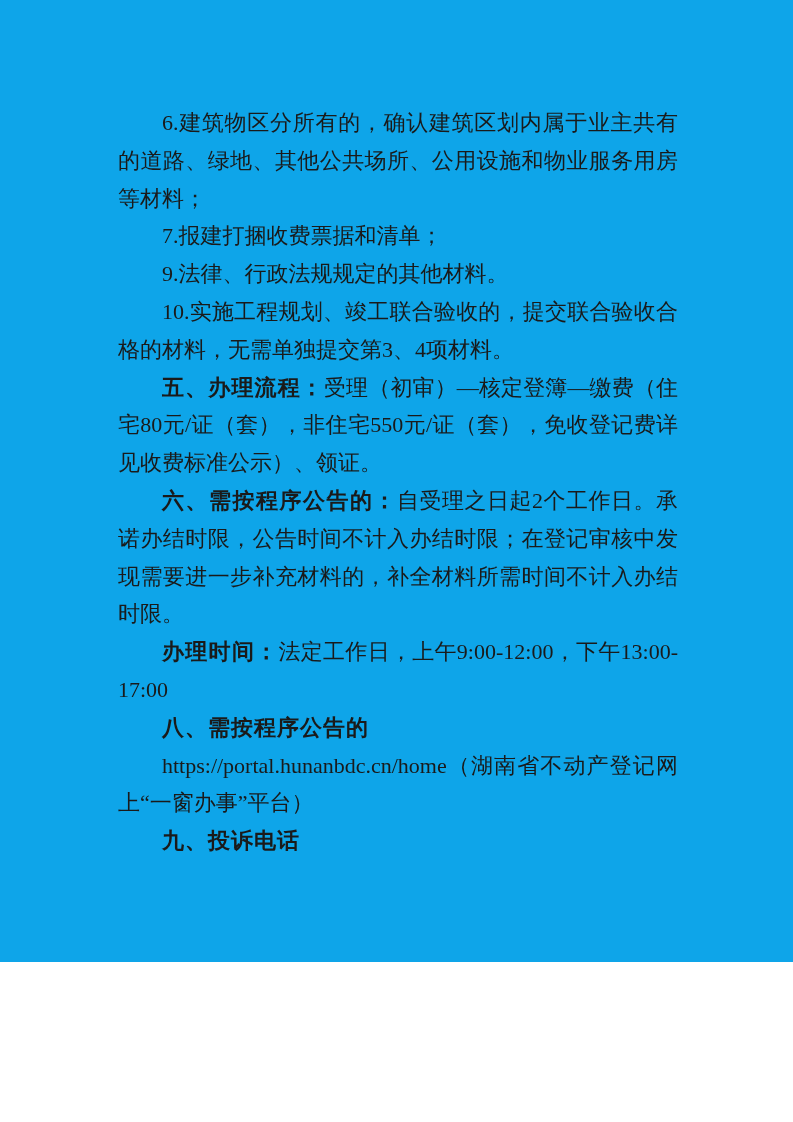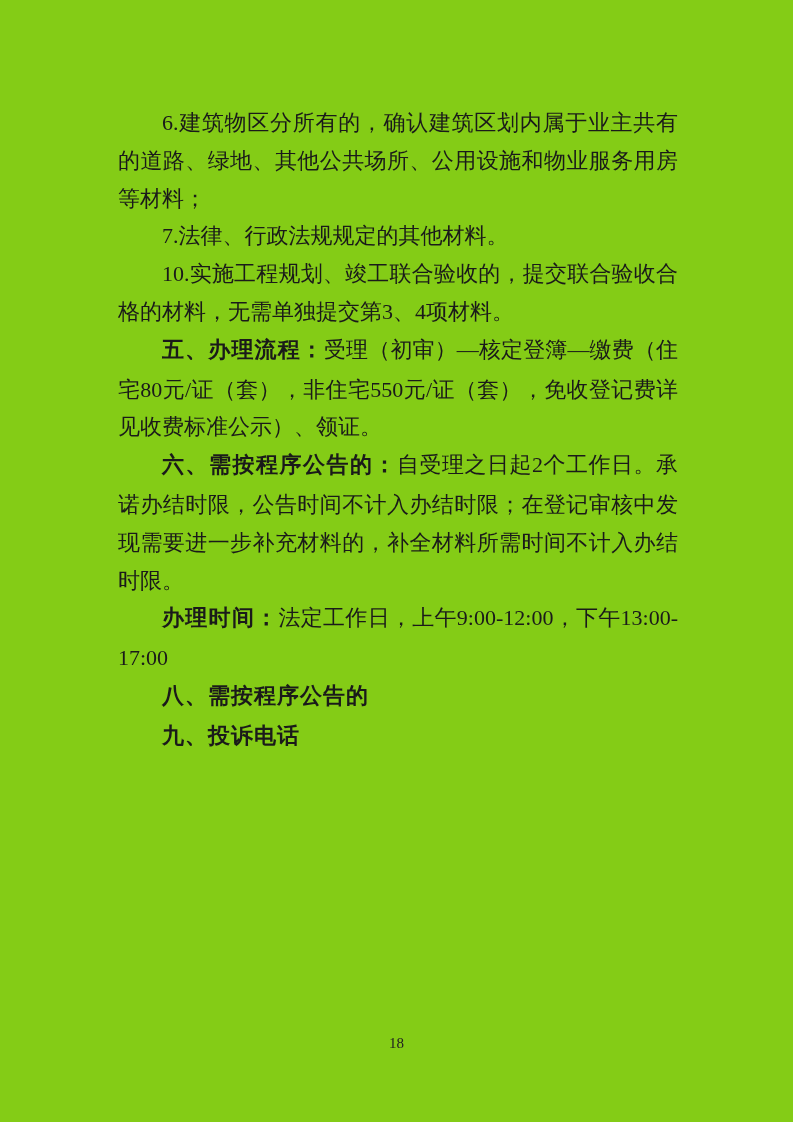--- a/index.html
+++ b/index.html
@@ -3,78 +3,80 @@
 <meta charset="utf-8">
 <style>
   * { margin: 0; padding: 0; box-sizing: border-box; }
   html, body {
     background: #ffffff;
     font-family: "Liberation Serif", "DejaVu Serif", serif;
   }
   .page {
     position: relative;
     width: 793px;
-    height: 1122px;
-    background: #84cc16;
+    height: 962px;
+    background: #0ea5e9;
     color: #000000;
     overflow: hidden;
   }
   .content {
     position: absolute;
     left: 118px;
     top: 104px;
     width: 560px;
   }
   .para {
     font-size: 22px;
     line-height: 37.8px;
     text-align: justify;
     text-justify: inter-character;
     text-align-last: left;
     text-indent: 44px;
     color: #1a1a1a;
   }
   .para .b {
     font-weight: bold;
-    font-family: Liberation Mono, monospace;
+    font-family: Liberation Sans, sans-serif;
     letter-spacing: 1px;
   }
   .page-number {
     position: absolute;
     left: 0;
     right: 0;
     top: 1035px;
     text-align: center;
     font-size: 15px;
     color: #222222;
   }
 </style>
 </head>
 <body>
 
 <div class="page">
   <div class="content">
 
     <p class="para"><span>6.建筑物区分所有的，确认建筑区划内属于业主共有的道路、绿地、其他公共场所、公用设施和物业服务用房等材料；</span></p>
 
+    <p class="para"><span>7.报建打捆收费票据和清单；</span></p>
 
 
-    <p class="para"><span>7.法律、行政法规规定的其他材料。</span></p>
+    <p class="para"><span>9.法律、行政法规规定的其他材料。</span></p>
 
     <p class="para"><span>10.实施工程规划、竣工联合验收的，提交联合验收合格的材料，无需单独提交第3、4项材料。</span></p>
 
     <p class="para"><span class="b">五、办理流程：</span><span>受理（初审）—核定登簿—缴费（住宅80元/证（套），非住宅550元/证（套），免收登记费详见收费标准公示）、领证。</span></p>
 
     <p class="para"><span class="b">六、需按程序公告的：</span><span>自受理之日起2个工作日。承诺办结时限，公告时间不计入办结时限；在登记审核中发现需要进一步补充材料的，补全材料所需时间不计入办结时限。</span></p>
 
 
     <p class="para"><span class="b">办理时间：</span><span>法定工作日，上午9:00-12:00，下午13:00-17:00</span></p>
 
 
     <p class="para"><span class="b">八、需按程序公告的</span></p>
 
+    <p class="para"><span>https://portal.hunanbdc.cn/home（湖南省不动产登记网上“一窗办事”平台）</span></p>
 
     <p class="para"><span class="b">九、投诉电话</span></p>
 
   </div>
 
   <div class="page-number">18</div>
 </div>
 
 </body></html>

